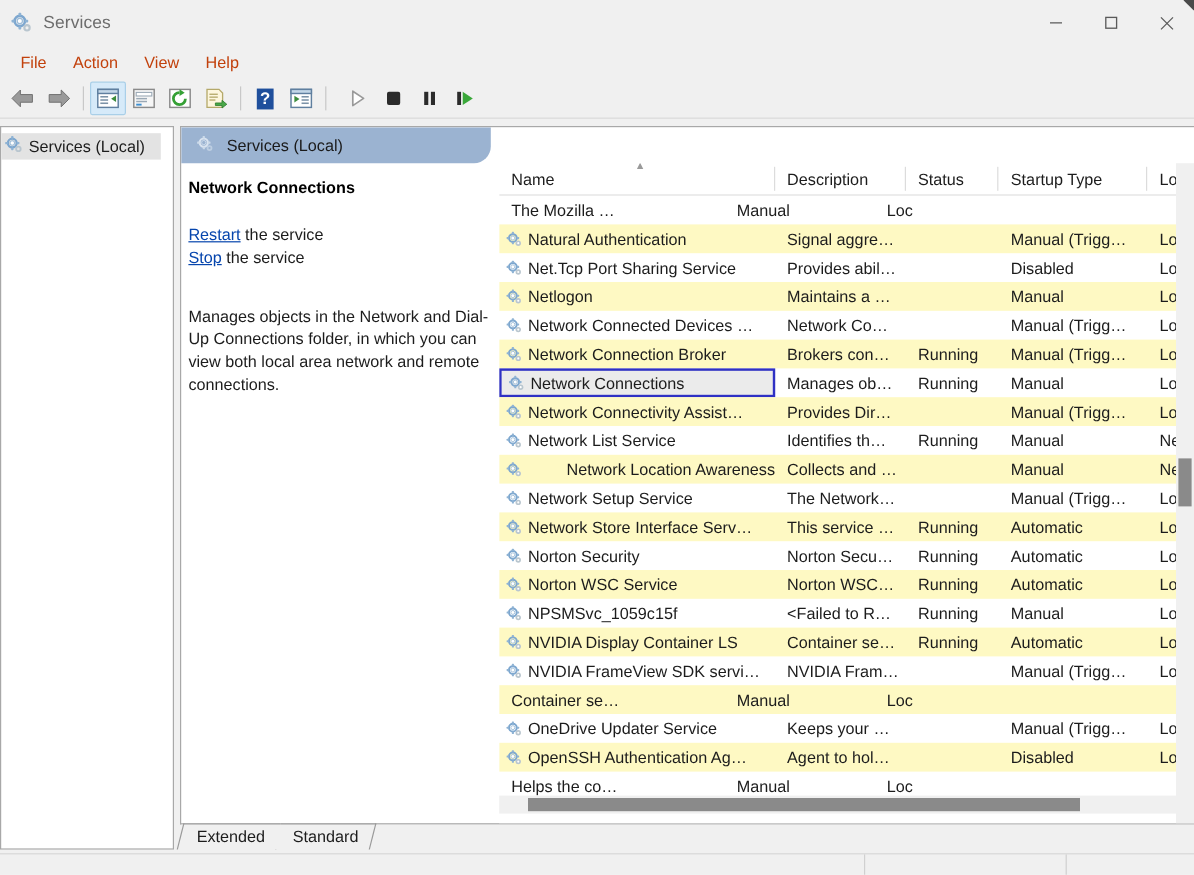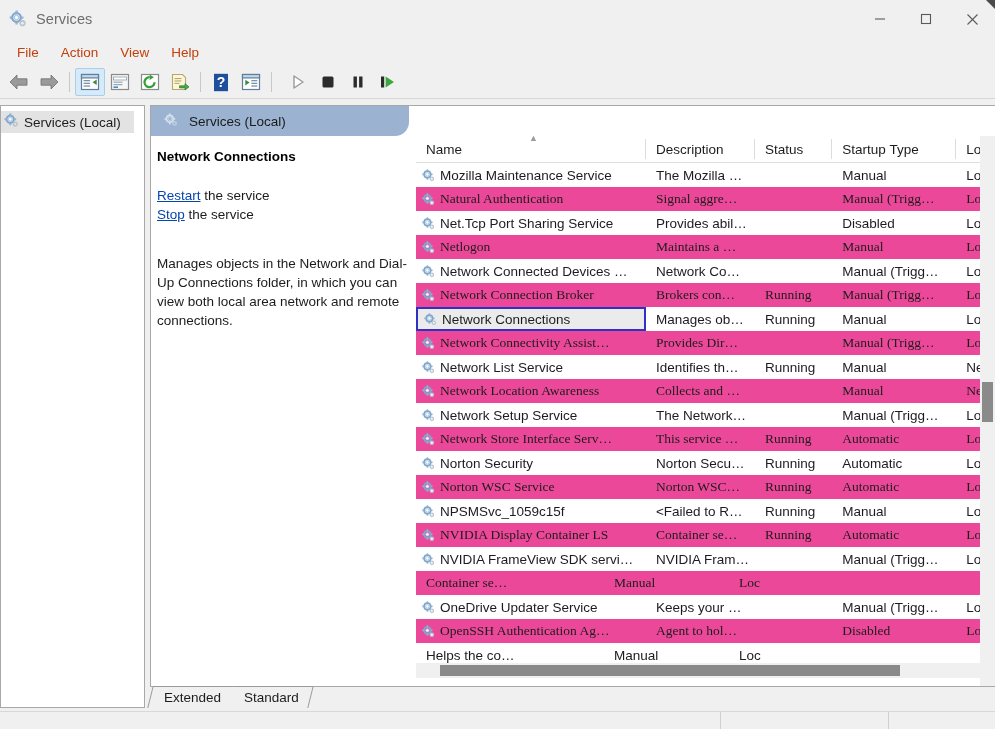--- a/index.html
+++ b/index.html
@@ -257,21 +257,21 @@
   }
   .lv-body {
     position: relative;
   }
   .lv-row {
     display: flex;
     height: 24px;
     align-items: center;
     position: relative;
   }
-  .lv-row.alt { background: #ec4899; font-family: Liberation Serif, serif; }
+  .lv-row.alt { background: #fef9c3; }
   .lv-row.selected .cell-name {
     background: #ebebeb;
     border: 2px solid #2f31c4;
     box-sizing: border-box;
     height: 24px;
     display: flex;
     align-items: center;
     margin-left: 0;
   }
   .cell {
@@ -596,39 +596,20 @@
             </div>
             <div class="lv-hcell" style="width: 125px;">
               <span>Startup Type</span>
             </div>
             <div class="lv-hcell" style="width: 40px;">
               <span>Log</span>
             </div>
           </div>
         <div class="lv-body" id="lv-body">
             <div class="lv-row">
-              <div class="cell cell-name" style="width: 232px;">
-                <span class="rowicon">
-                  <svg width="15" height="15" viewBox="0 0 20 20">
-                    <g fill="none" stroke="#7da7cf" stroke-width="2.2">
-                      <circle cx="8.5" cy="8.5" r="4.3"></circle>
-                    </g>
-                    <circle cx="8.5" cy="8.5" r="2.2" fill="#ffffff" stroke="#9dbcd8" stroke-width="1"></circle>
-                    <g fill="#8fb3d4">
-                      <rect x="7.4" y="1.6" width="2.3" height="2.6" rx="0.6"></rect>
-                      <rect x="7.4" y="12.9" width="2.3" height="2.6" rx="0.6"></rect>
-                      <rect x="1.6" y="7.4" width="2.6" height="2.3" rx="0.6"></rect>
-                      <rect x="12.9" y="7.4" width="2.6" height="2.3" rx="0.6"></rect>
-                    </g>
-                    <circle cx="14.5" cy="14.2" r="3" fill="#b9c6cf"></circle>
-                    <circle cx="14.5" cy="14.2" r="1.2" fill="#ffffff"></circle>
-                  </svg>
-                </span>
-                <span class="nm">Mozilla Maintenance Service</span>
-              </div>
               <div class="cell" style="width: 110px;">The Mozilla …</div>
               <div class="cell" style="width: 78px;"></div>
               <div class="cell" style="width: 125px;">Manual</div>
               <div class="cell" style="width: 40px;">Loc</div>
             </div>
             <div class="lv-row alt">
               <div class="cell cell-name" style="width: 232px;">
                 <span class="rowicon">
                   <svg width="15" height="15" viewBox="0 0 20 20">
                     <g fill="none" stroke="#7da7cf" stroke-width="2.2">
@@ -821,21 +802,21 @@
                   </svg>
                 </span>
                 <span class="nm">Network List Service</span>
               </div>
               <div class="cell" style="width: 110px;">Identifies th…</div>
               <div class="cell" style="width: 78px;">Running</div>
               <div class="cell" style="width: 125px;">Manual</div>
               <div class="cell" style="width: 40px;">Ne</div>
             </div>
             <div class="lv-row alt">
-              <div class="cell cell-name" style="width: 232px;">
+              <div class="cell cell-name" style="width: 232px; justify-content: space-between;">
                 <span class="rowicon">
                   <svg width="15" height="15" viewBox="0 0 20 20">
                     <g fill="none" stroke="#7da7cf" stroke-width="2.2">
                       <circle cx="8.5" cy="8.5" r="4.3"></circle>
                     </g>
                     <circle cx="8.5" cy="8.5" r="2.2" fill="#ffffff" stroke="#9dbcd8" stroke-width="1"></circle>
                     <g fill="#8fb3d4">
                       <rect x="7.4" y="1.6" width="2.3" height="2.6" rx="0.6"></rect>
                       <rect x="7.4" y="12.9" width="2.3" height="2.6" rx="0.6"></rect>
                       <rect x="1.6" y="7.4" width="2.6" height="2.3" rx="0.6"></rect>

